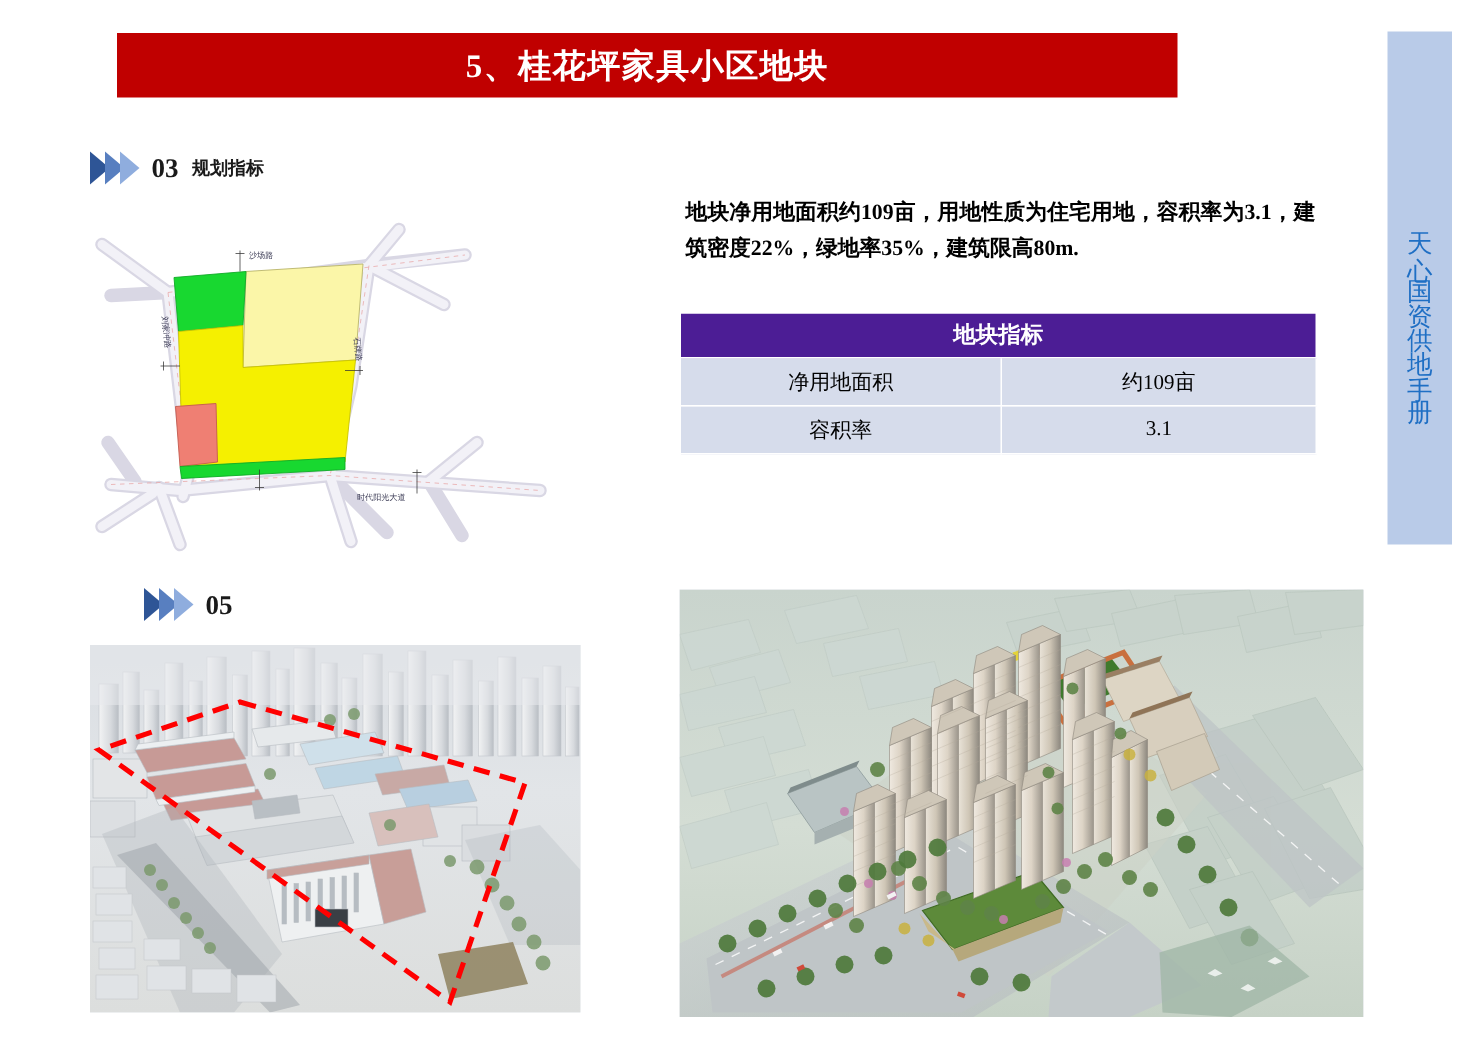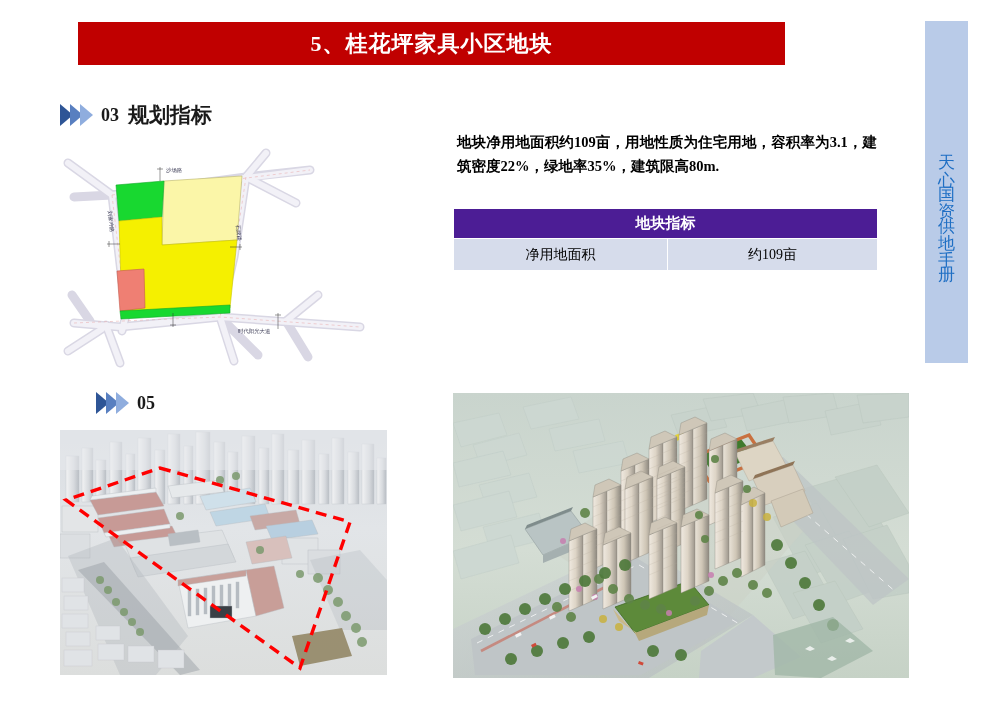--- a/index.html
+++ b/index.html
@@ -84,21 +84,21 @@
   .chev.c2 { border-left-color: #587fc0; }
   .chev.c3 { border-left-color: #8fadde; }
   .section-num {
     font-size: 18px;
     font-weight: bold;
     color: #1a1a1a;
     margin-right: 9px;
     font-family: "Liberation Serif", "DejaVu Serif", serif;
   }
   .section-label {
-    font-size: 21px;
+    font-size: 12px;
     font-weight: bold;
     color: #1a1a1a;
     font-family: "Liberation Serif", "DejaVu Serif", serif;
   }
   #section-04 { left: 60px; top: 101px; }
   #section-05 { left: 60px; top: 392px; padding-left: 36px; }
 
   
   #indicator-desc {
     position: absolute;
@@ -291,20 +291,24 @@
     </colgroup>
   <thead>
     <tr>
       <th colspan="2">地块指标</th>
     </tr>
   </thead>
   <tbody>
     <tr class="odd">
       <td>净用地面积</td>
       <td>约109亩</td>
+    </tr>
+    <tr class="odd">
+      <td>容积率</td>
+      <td>3.1</td>
     </tr>
   </tbody>
 </table>
 
 <div class="section-head" id="section-05">
   <span class="chev-group">
     <span class="chev c1"></span>
       <span class="chev c2"></span>
       <span class="chev c3"></span>
   </span>

